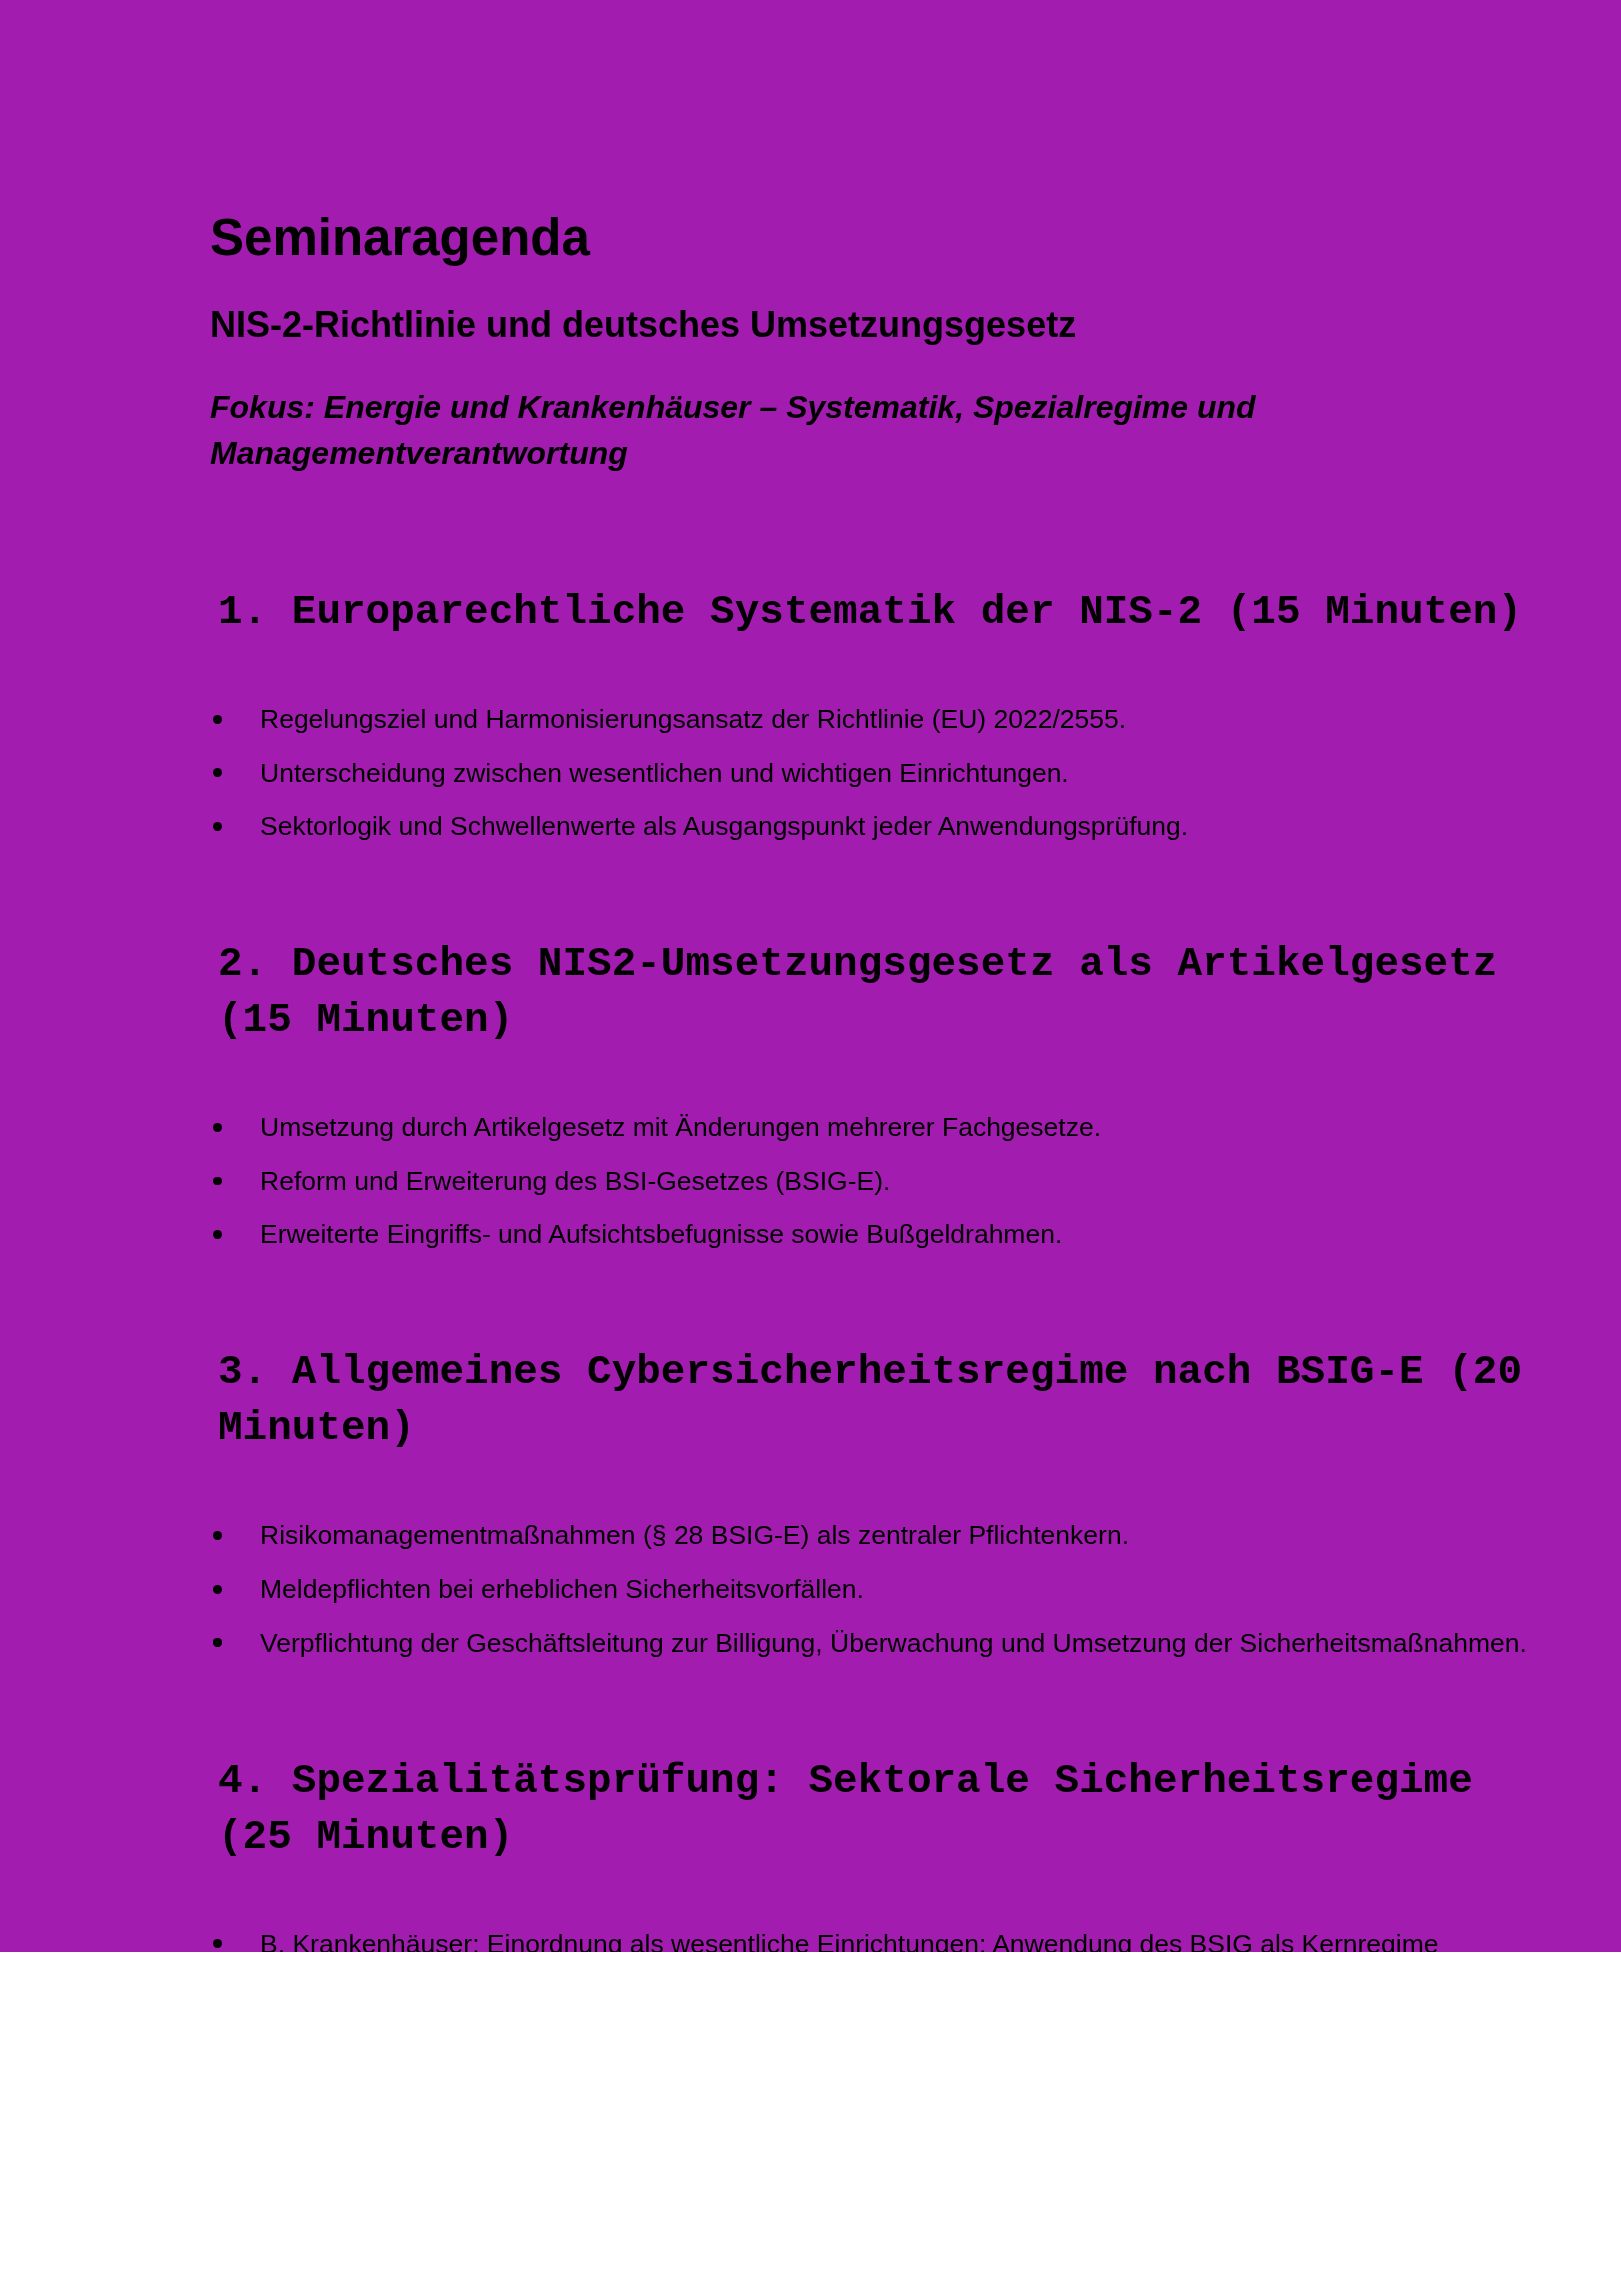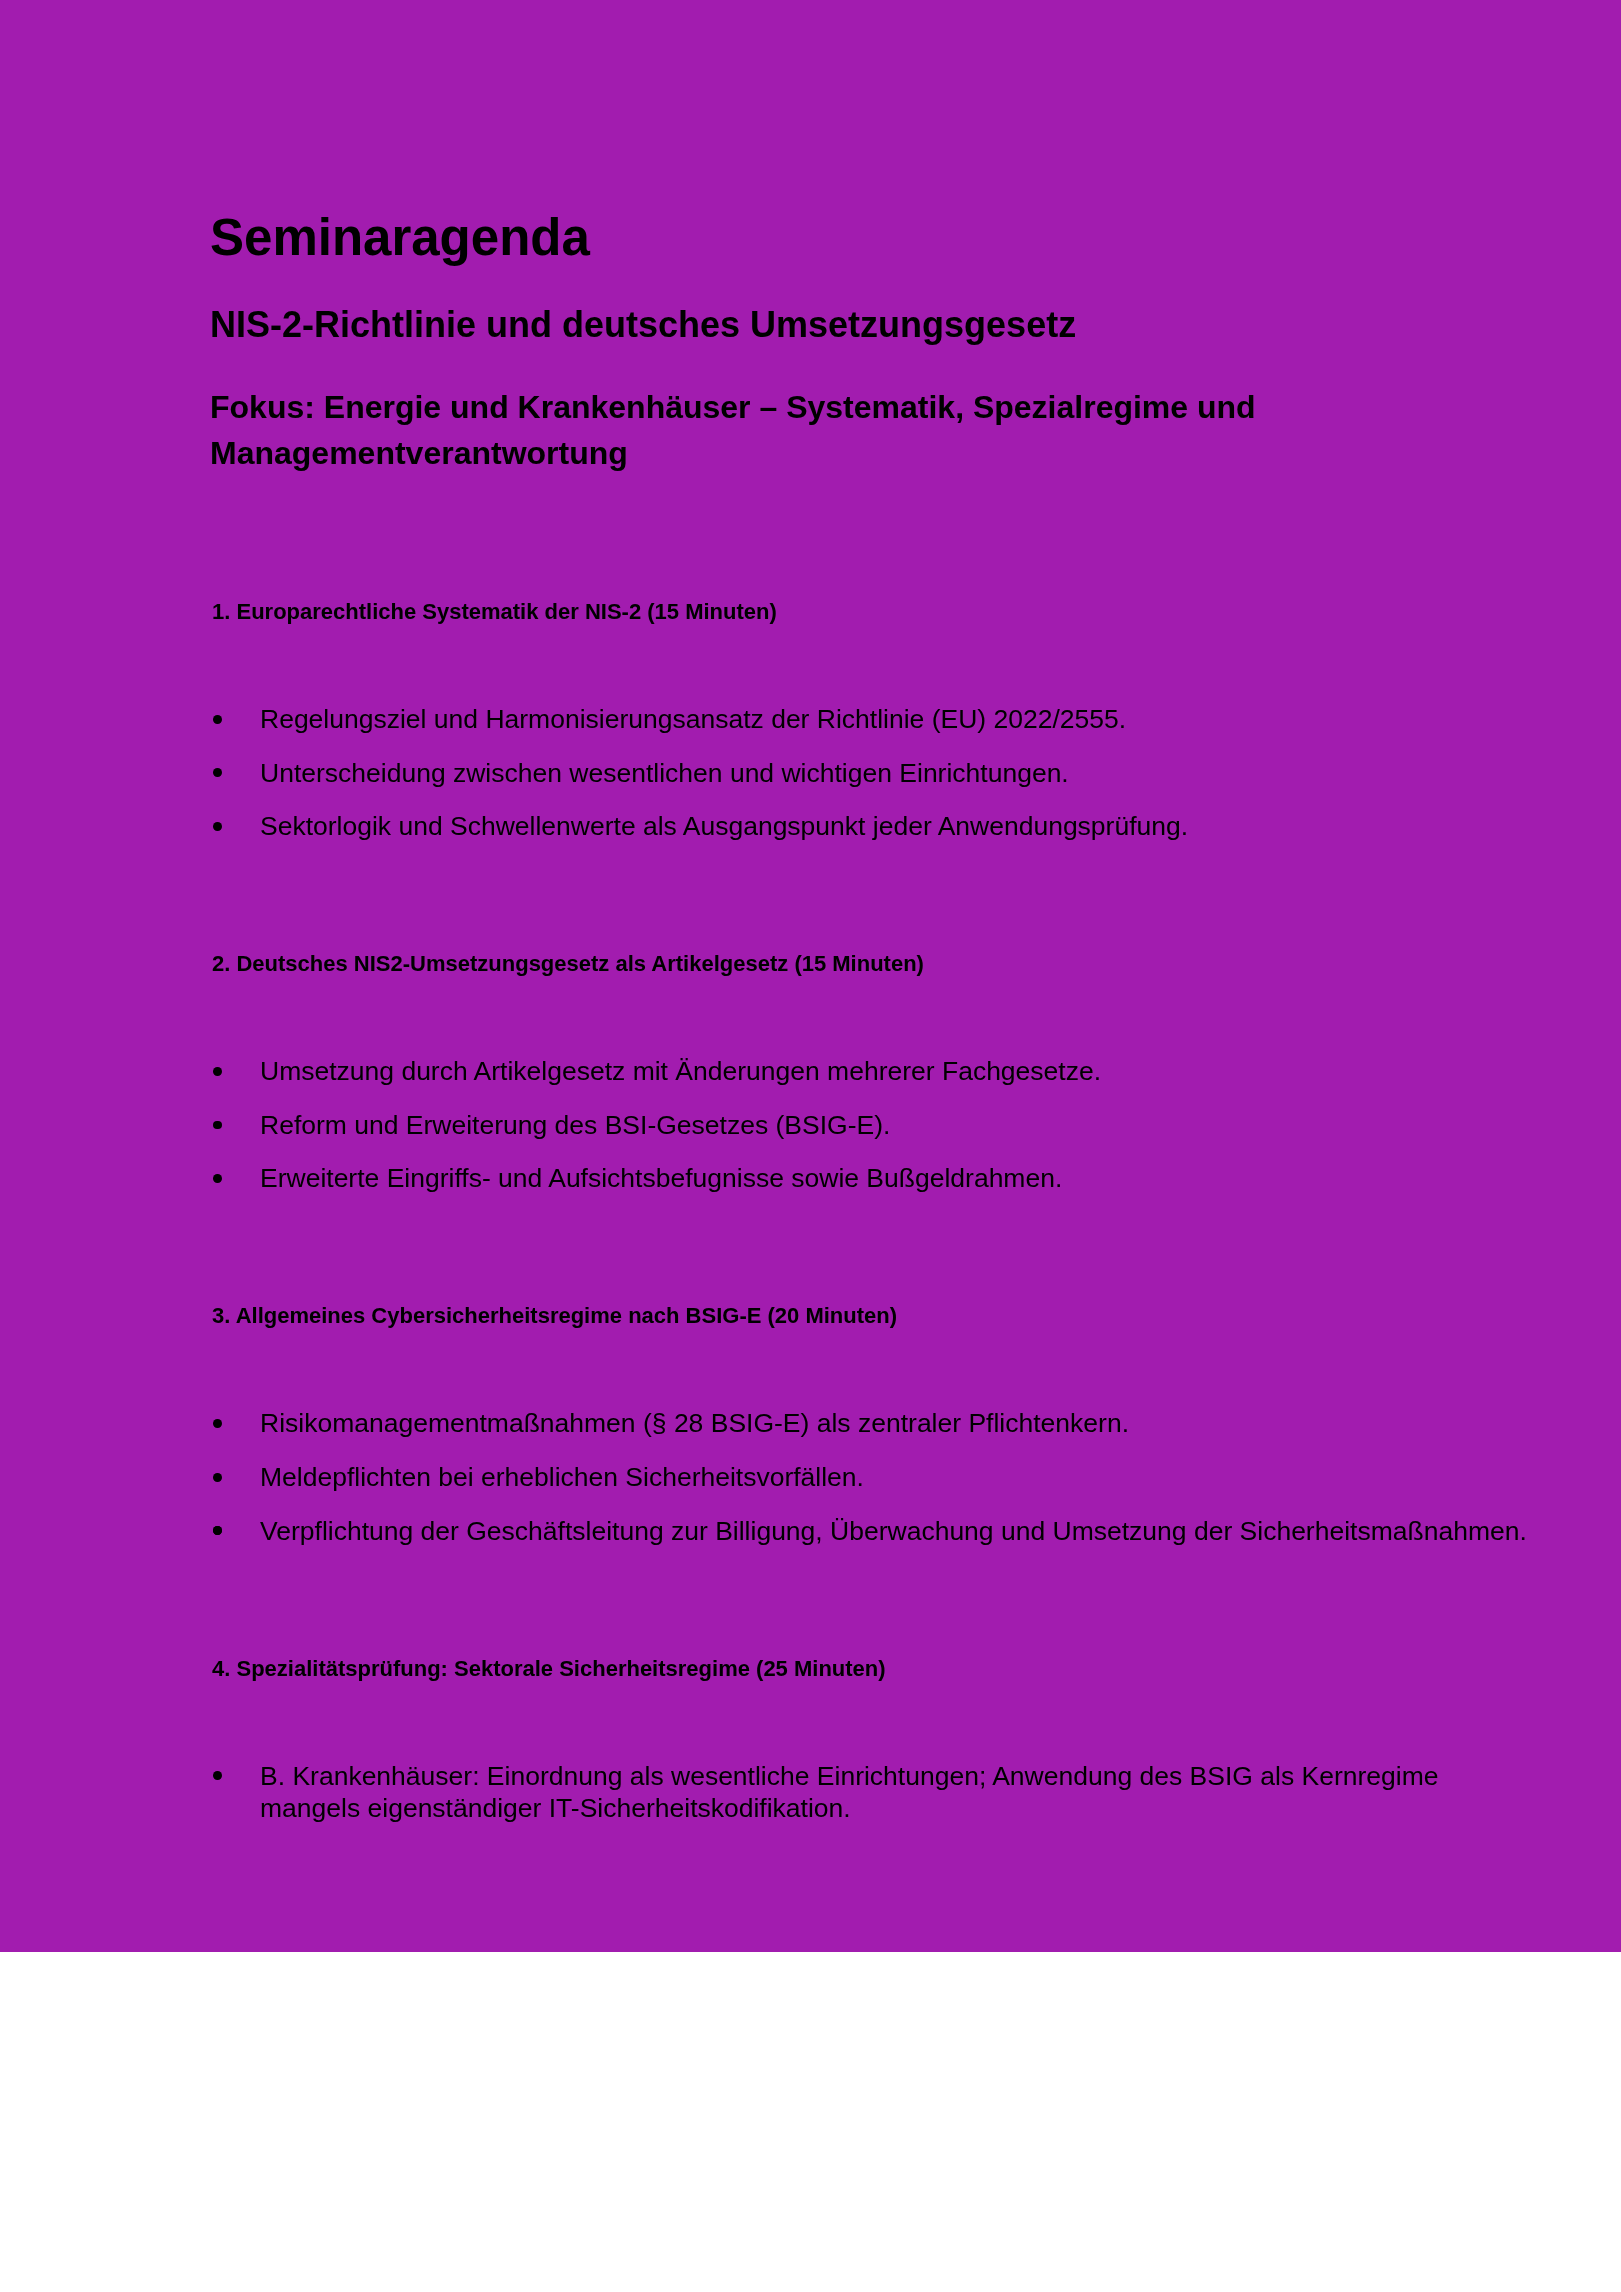--- a/index.html
+++ b/index.html
@@ -24,29 +24,31 @@
   h2.doc-subtitle {
     font-size: 36px;
     line-height: 45px;
     font-weight: 700;
     margin: 35px 0 0 0;
   }
   h3.doc-focus {
     font-size: 32px;
     line-height: 46px;
     font-weight: 700;
+    font-style: italic;
     margin: 37px 0 108px 0;
     max-width: 1157px;
   }
   .section { margin-top: 94px; }
   .section-heading {
-    font-size: 22px;
+    font-size: 41px;
     line-height: 56px;
     font-weight: 700;
-    margin: 2px;
+    margin: 8px;
+    font-family: Liberation Mono, monospace;
   }
   ul.bullets {
     list-style: none;
     margin: 63px 0 0 0;
     padding: 0;
   }
   ul.bullets li {
     position: relative;
     padding-left: 50px;
     margin-bottom: 21.6px;

